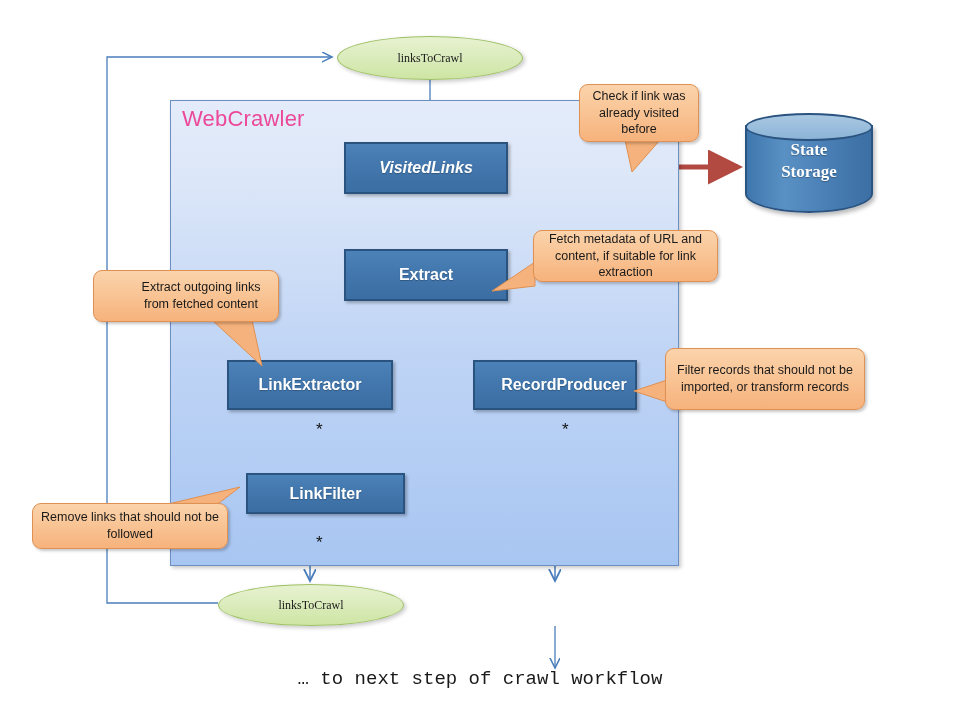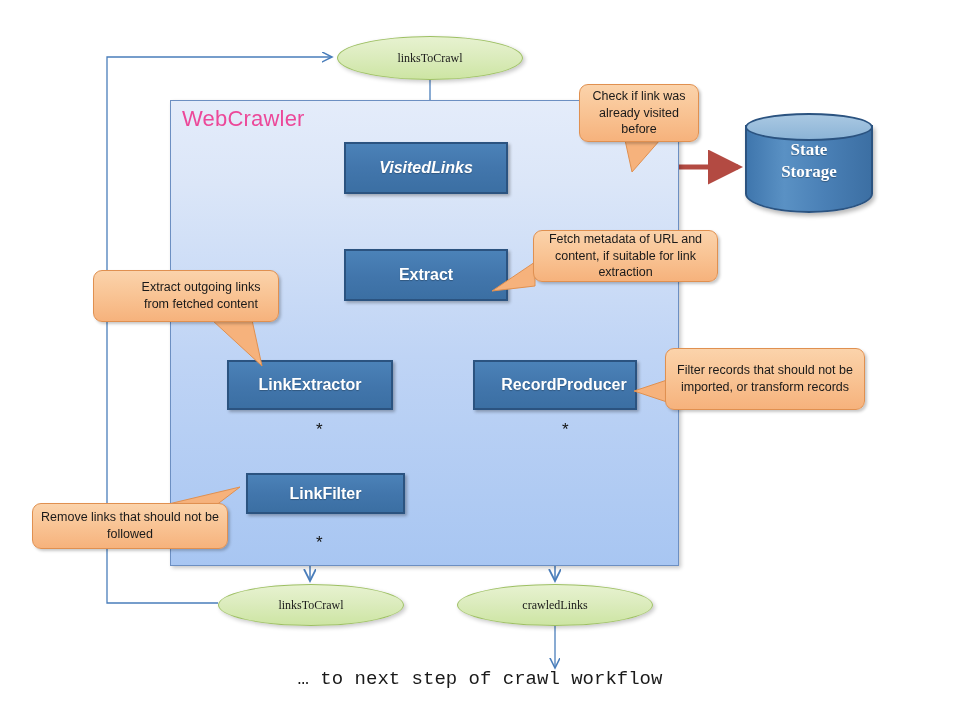--- a/index.html
+++ b/index.html
@@ -229,21 +229,20 @@
   </svg>
 
   <div class="comp-box" id="box-visitedlinks">VisitedLinks</div>
   <div class="comp-box" id="box-fetcher">Extract</div>
   <div class="comp-box" id="box-linkextractor">LinkExtractor</div>
   <div class="comp-box" id="box-recordproducer">RecordProducer</div>
   <div class="comp-box" id="box-linkfilter">LinkFilter</div>
 
   <div class="ellipse" id="ellipse-top">linksToCrawl</div>
   <div class="ellipse" id="ellipse-bottom-l">linksToCrawl</div>
-  <div class="ellipse" id="ellipse-bottom-r">crawledLinks</div>
 
   <div class="cylinder">
     <div class="cyl-body"></div>
     <div class="cyl-top"></div>
     <div class="cyl-label">
       <div>State</div>
       <div>Storage</div>
     </div>
   </div>
 

